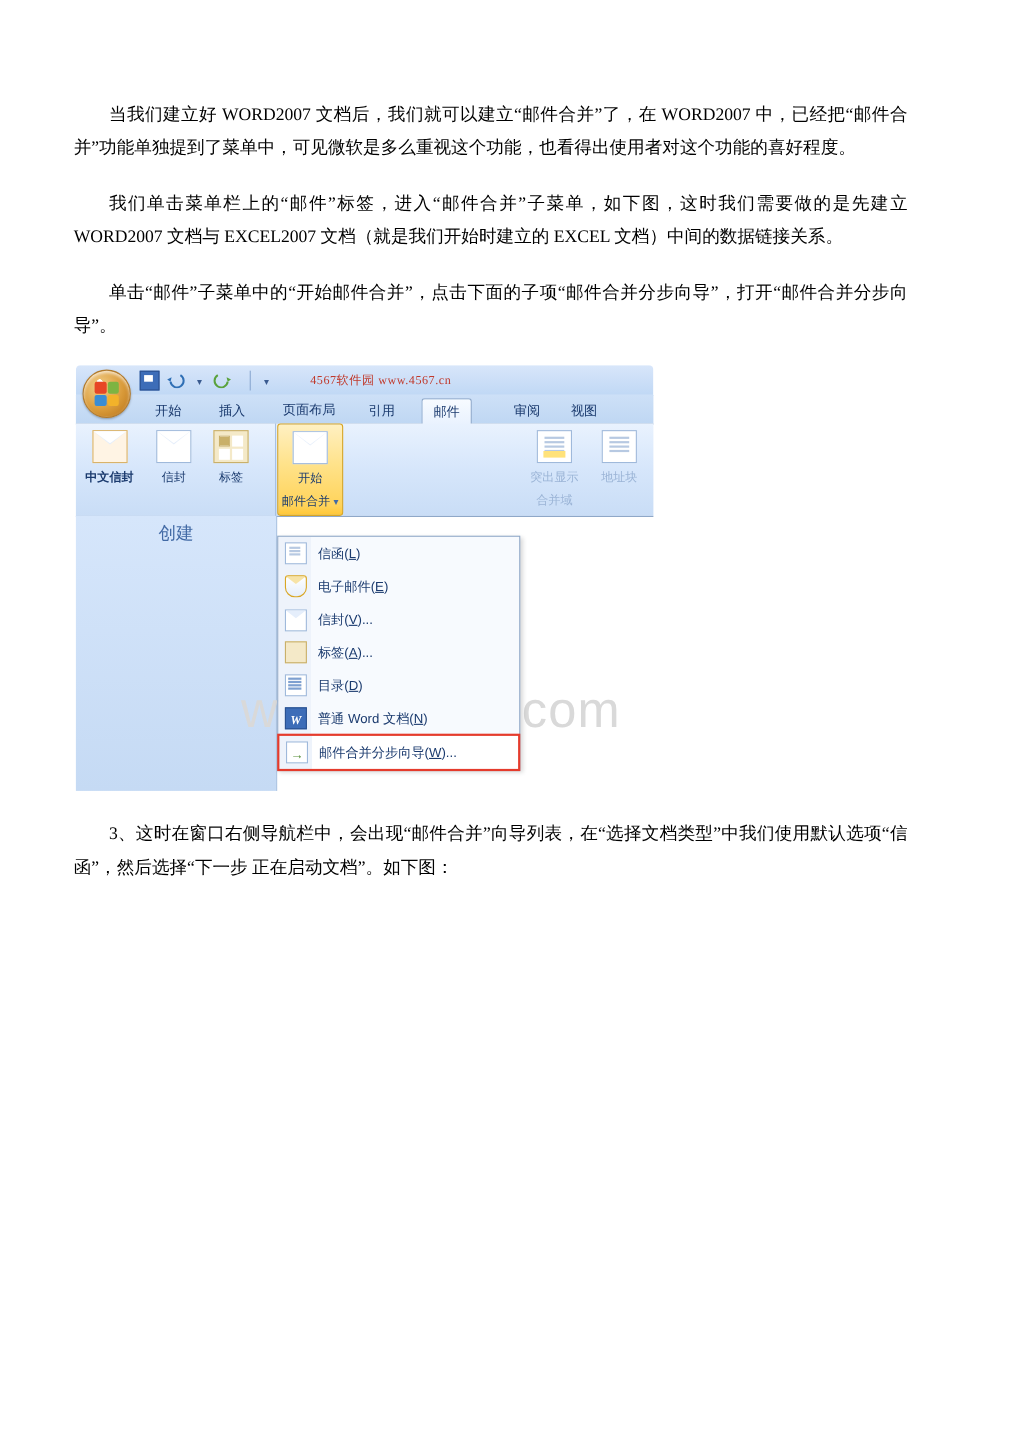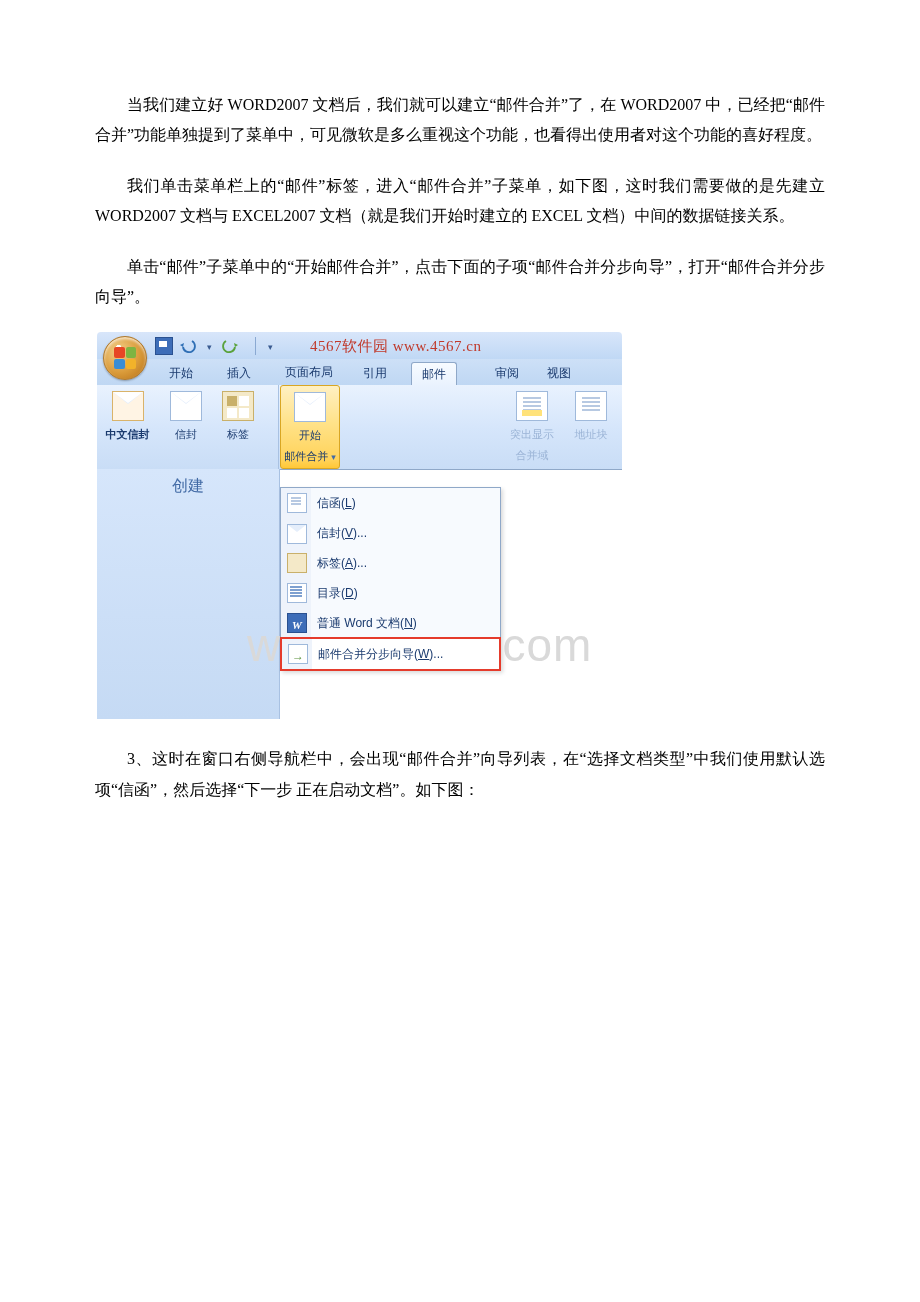--- a/index.html
+++ b/index.html
@@ -8,21 +8,21 @@
     background: #fff;
     font-family: "SimSun", "宋体", serif;
     font-size: 16px;
     line-height: 1.9;
     color: #000;
   }
   .page {
     width: 920px;
     min-height: 1302px;
     box-sizing: border-box;
-    padding: 90px 95px 60px 95px;
+    padding: 90px 95px 60px 67px;
   }
   .para {
     margin: 0 0 20px 0;
     text-align: justify;
   }
   .indent-first {
     text-indent: 2em;
   }
   .screenshot {
     position: relative;
@@ -81,21 +81,21 @@
     width: 22px; height: 16px; display: inline-block; position: relative;
   }
   .qat-undo svg, .qat-redo svg { position: absolute; top:-1px; }
   .qat-dd { width:8px; height:16px; color:#3a5b90; font-size:9px; line-height:18px; }
   .qat-sep {
     width: 0; height: 18px; border-left: 1px solid #8aa9d2;
     margin: 0 6px;
   }
   .qat-title {
     color: #c0392b;
-    font-size: 15px;
+    font-size: 11px;
     letter-spacing: 0.5px;
     font-family: "SimSun", serif;
   }
   
   .tabs-row {
     position: absolute;
     left: 0; top: 27px;
     width: 525px; height: 26px;
     background: linear-gradient(to bottom, #cde0f7 0%, #bfd7f3 100%);
     border-bottom: 1px solid #8fa8c8;
@@ -368,20 +368,24 @@
     <div class="group-label" style="position:absolute; left:0; top:137px; width:182px; border-right:1px solid #a8c1e2;">创建</div>
 
     <div class="watermark">www.bdocx.com</div>
 
     <div class="dropdown">
       <div class="dd-item">
         <span class="mi mi-letter"></span>
         <span class="dd-text">信函(<u>L</u>)</span>
       </div>
       <div class="dd-item">
+        <span class="mi mi-email"></span>
+        <span class="dd-text">电子邮件(<u>E</u>)</span>
+      </div>
+      <div class="dd-item">
         <span class="mi mi-env"></span>
         <span class="dd-text">信封(<u>V</u>)...</span>
       </div>
       <div class="dd-item">
         <span class="mi mi-label"></span>
         <span class="dd-text">标签(<u>A</u>)...</span>
       </div>
       <div class="dd-item">
         <span class="mi mi-dir"></span>
         <span class="dd-text">目录(<u>D</u>)</span>

